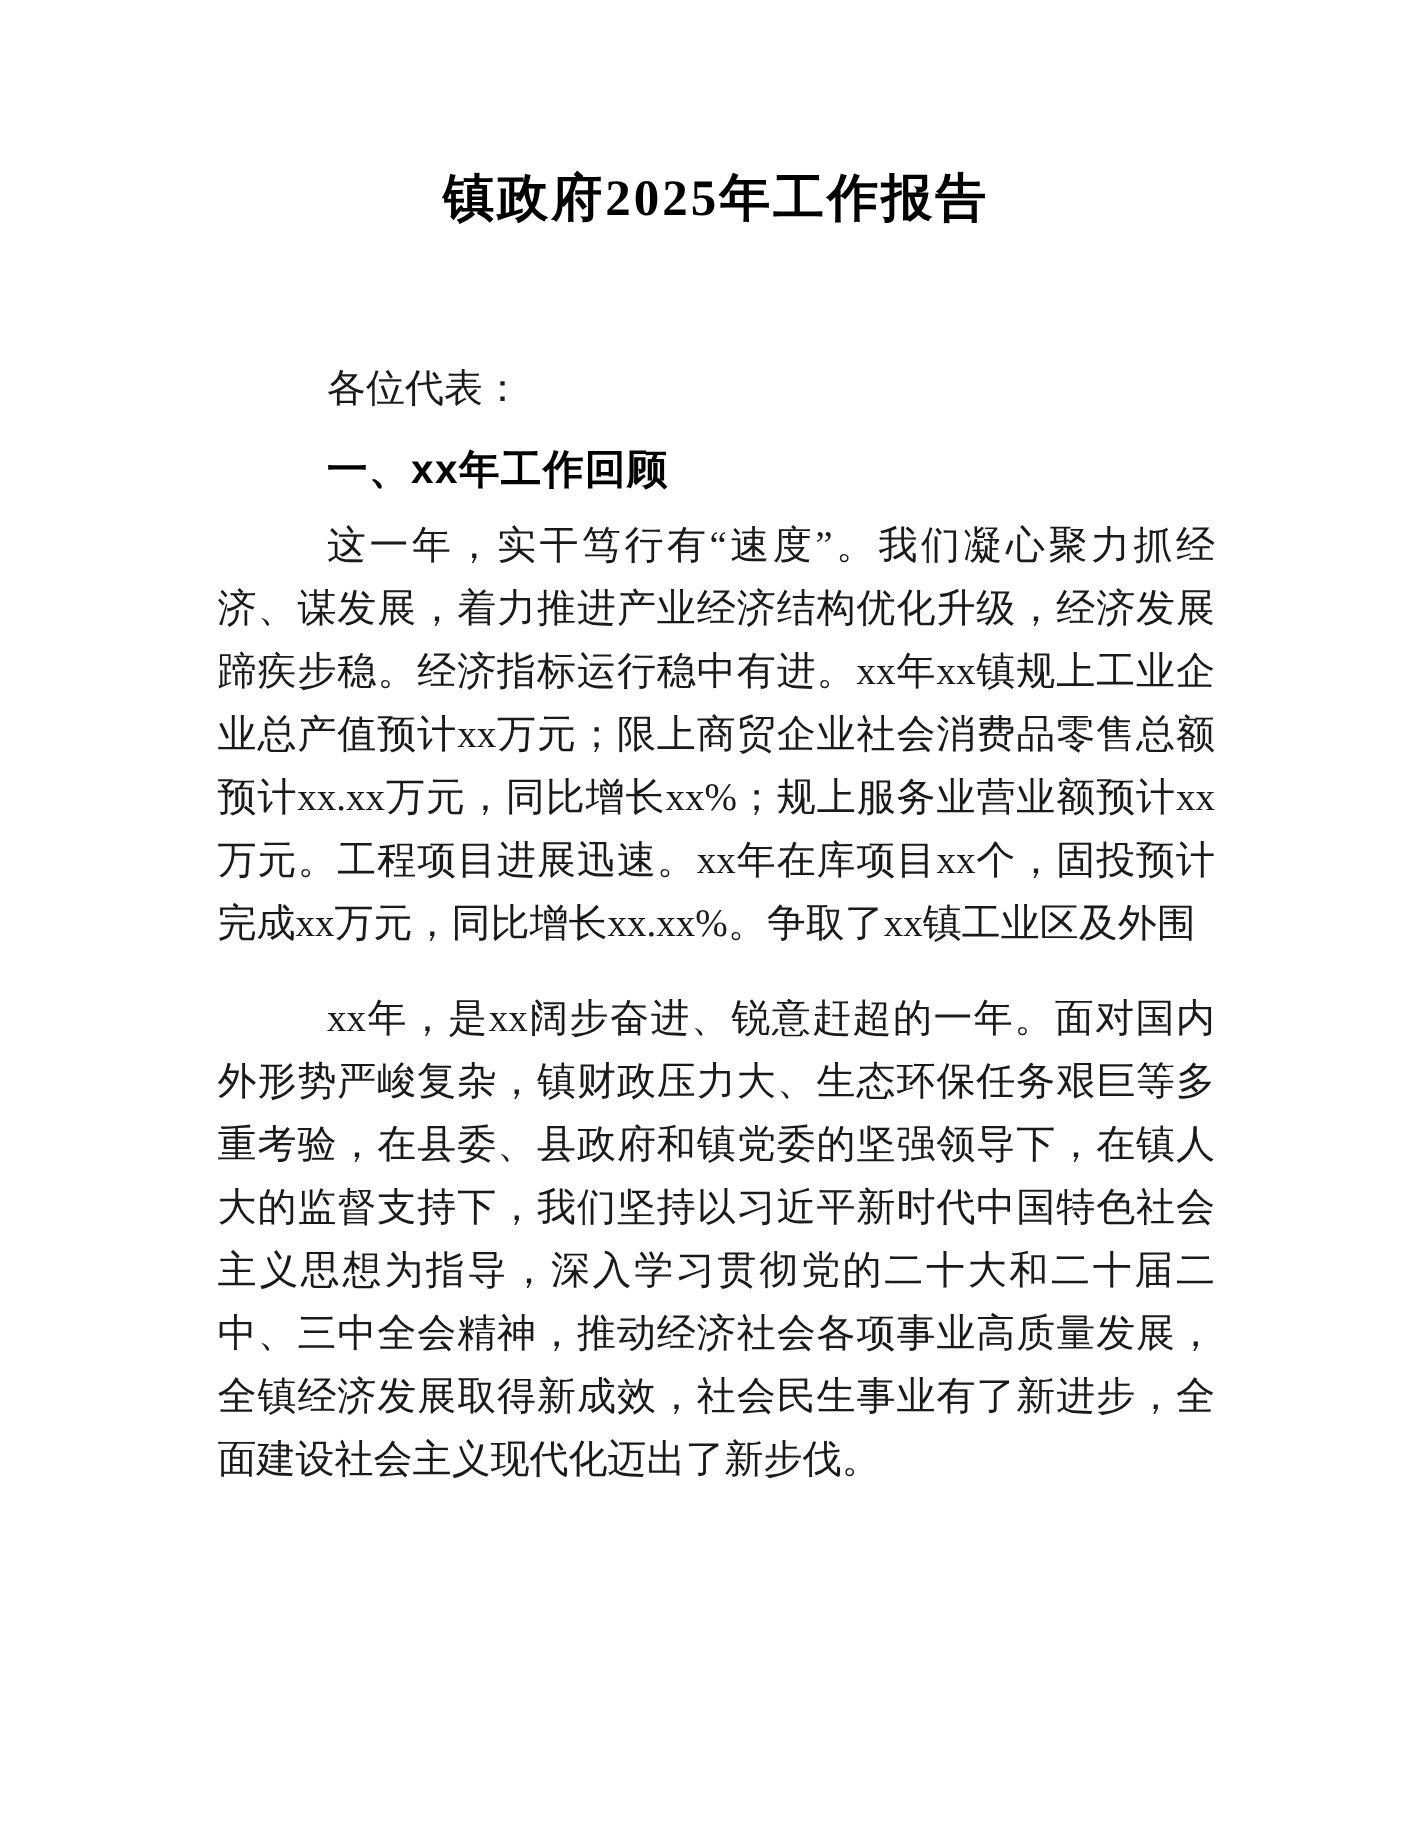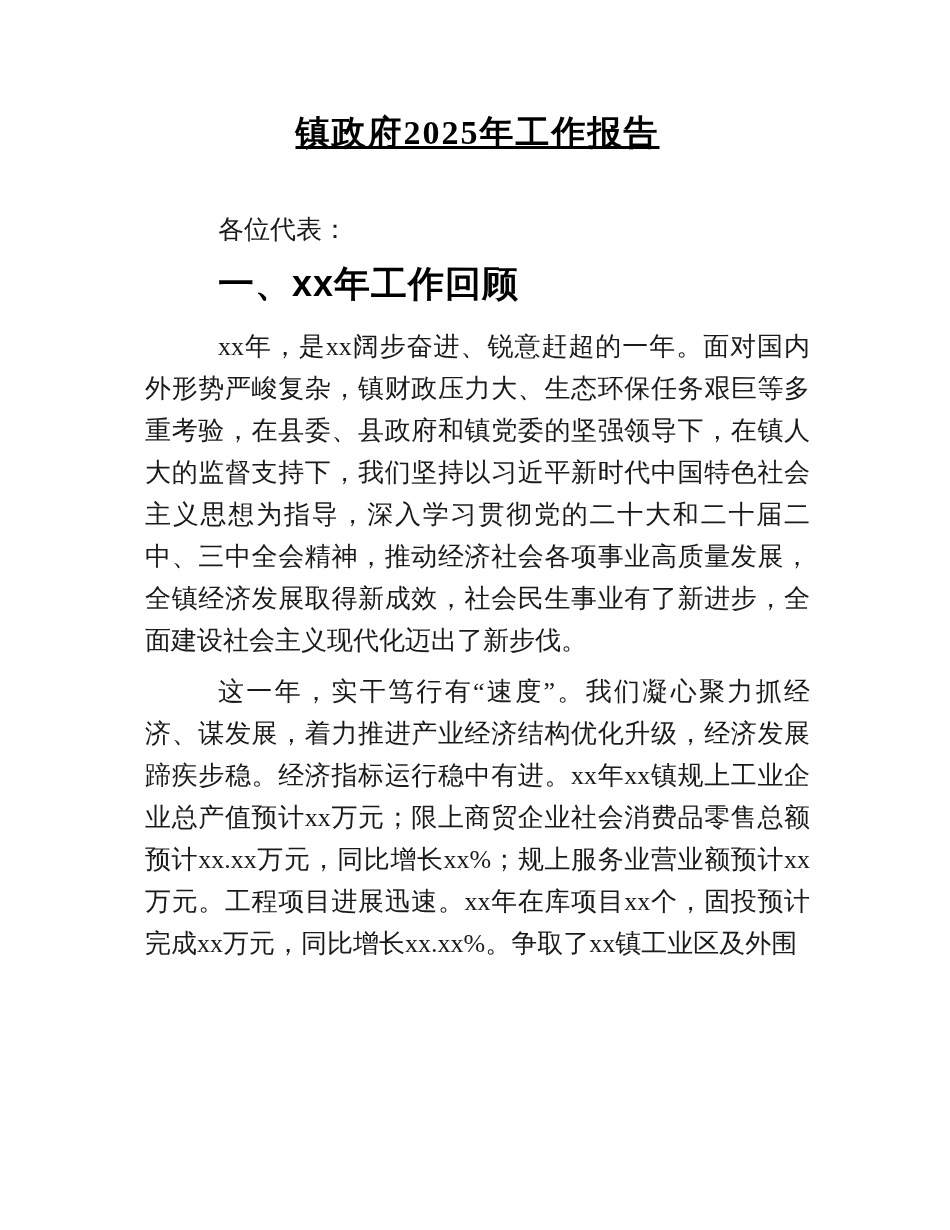--- a/index.html
+++ b/index.html
@@ -23,58 +23,57 @@
   }
   .doc-title {
     margin: 109px 0 0 0;
     font-family: "Liberation Serif", serif;
     font-weight: 700;
     font-size: 34px;
     line-height: 48px;
     letter-spacing: 2px;
     text-align: center;
     color: #000000;
-    text-decoration: underline;
   }
   .salutation {
-    margin: 52px 0 0 0;
+    margin: 81px 0 0 0;
     font-size: 26px;
     line-height: 42px;
     text-indent: 73px;
     color: #1a1a1a;
   }
   .para {
     margin: 0;
     font-size: 26px;
     line-height: 42px;
     text-indent: 73px;
     text-align: justify;
     color: #1a1a1a;
   }
   .para-intro { margin-top: 17px; }
   .section-heading {
     margin: 12px 0 0 0;
     font-family: "Liberation Sans", sans-serif;
     font-weight: 700;
-    font-size: 36px;
+    font-size: 27px;
     line-height: 42px;
     letter-spacing: 1px;
     text-indent: 73px;
     color: #000000;
   }
   .para-review { margin-top: 21px; }
   .para-economy { margin-top: 9px; }
 </style>
 </head>
 <body>
 
 <div class="page">
   <h1 class="doc-title">镇政府2025年工作报告</h1>
 
   <p class="salutation">各位代表：</p>
 
 
   <h2 class="section-heading">一、xx年工作回顾</h2>
 
+  <p class="para para-economy">这一年，实干笃行有“速度”。我们凝心聚力抓经济、谋发展，着力推进产业经济结构优化升级，经济发展蹄疾步稳。经济指标运行稳中有进。xx年xx镇规上工业企业总产值预计xx万元；限上商贸企业社会消费品零售总额预计xx.xx万元，同比增长xx%；规上服务业营业额预计xx万元。工程项目进展迅速。xx年在库项目xx个，固投预计完成xx万元，同比增长xx.xx%。争取了xx镇工业区及外围</p>
+
   <p class="para para-review">xx年，是xx阔步奋进、锐意赶超的一年。面对国内外形势严峻复杂，镇财政压力大、生态环保任务艰巨等多重考验，在县委、县政府和镇党委的坚强领导下，在镇人大的监督支持下，我们坚持以习近平新时代中国特色社会主义思想为指导，深入学习贯彻党的二十大和二十届二中、三中全会精神，推动经济社会各项事业高质量发展，全镇经济发展取得新成效，社会民生事业有了新进步，全面建设社会主义现代化迈出了新步伐。</p>
-
-  <p class="para para-economy">这一年，实干笃行有“速度”。我们凝心聚力抓经济、谋发展，着力推进产业经济结构优化升级，经济发展蹄疾步稳。经济指标运行稳中有进。xx年xx镇规上工业企业总产值预计xx万元；限上商贸企业社会消费品零售总额预计xx.xx万元，同比增长xx%；规上服务业营业额预计xx万元。工程项目进展迅速。xx年在库项目xx个，固投预计完成xx万元，同比增长xx.xx%。争取了xx镇工业区及外围</p>
 </div>
 
 </body></html>

